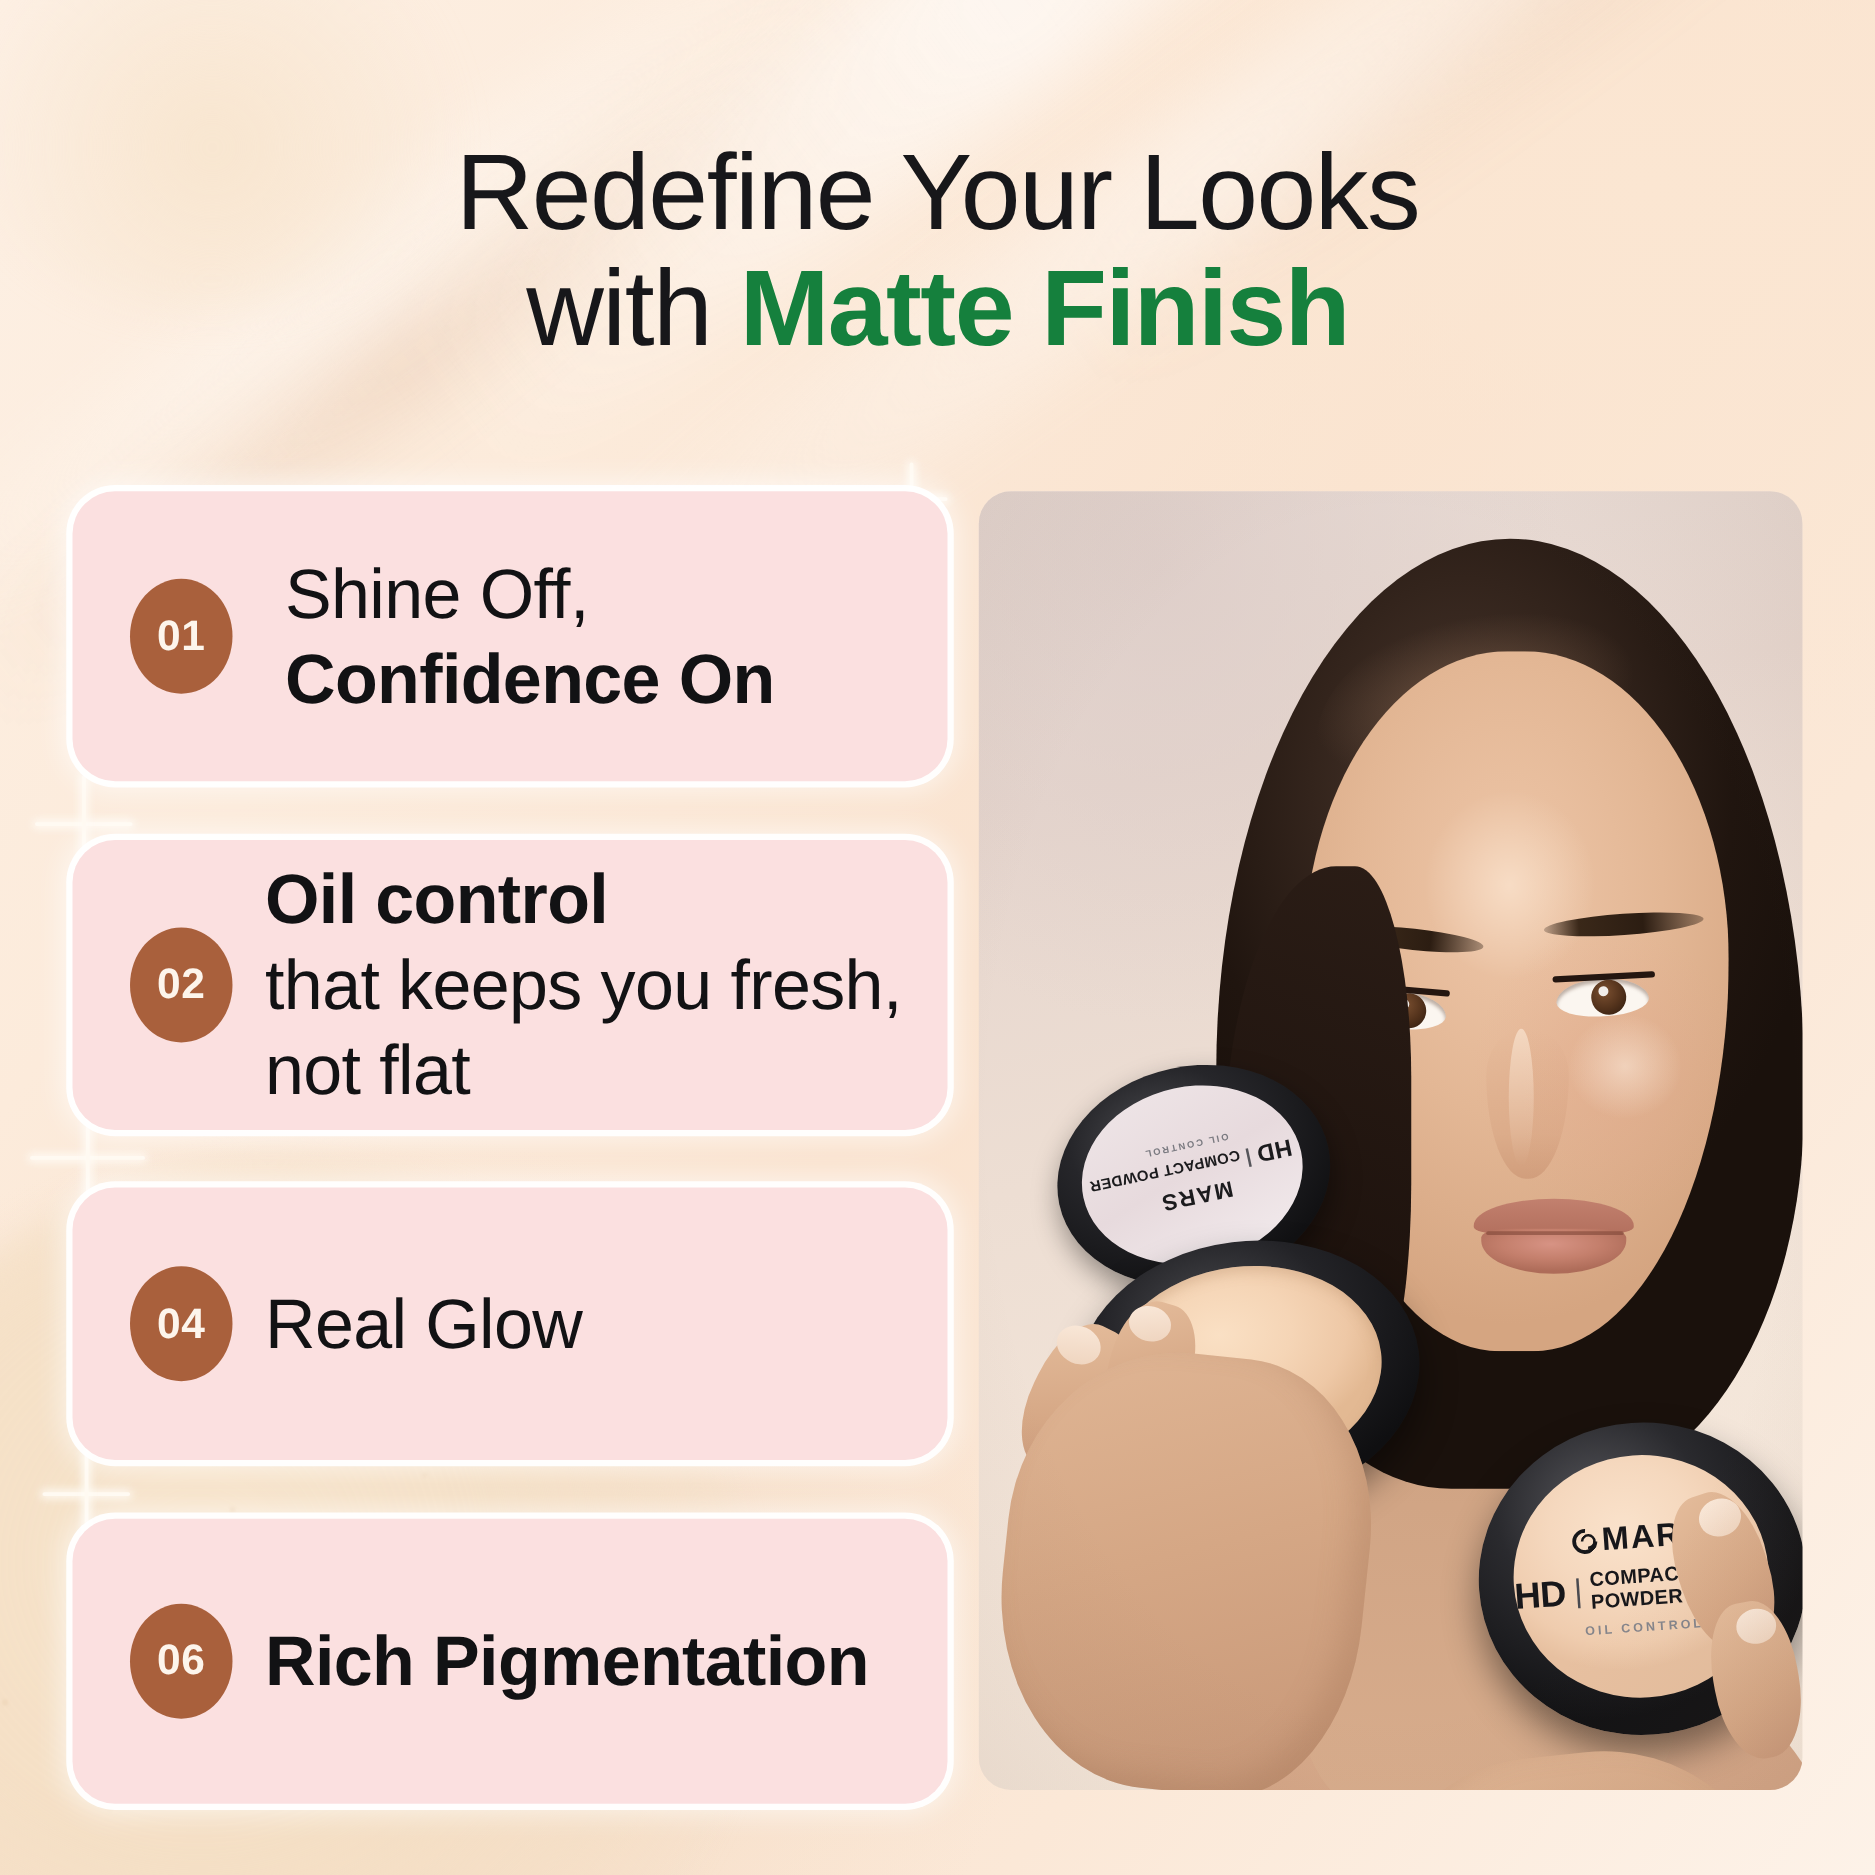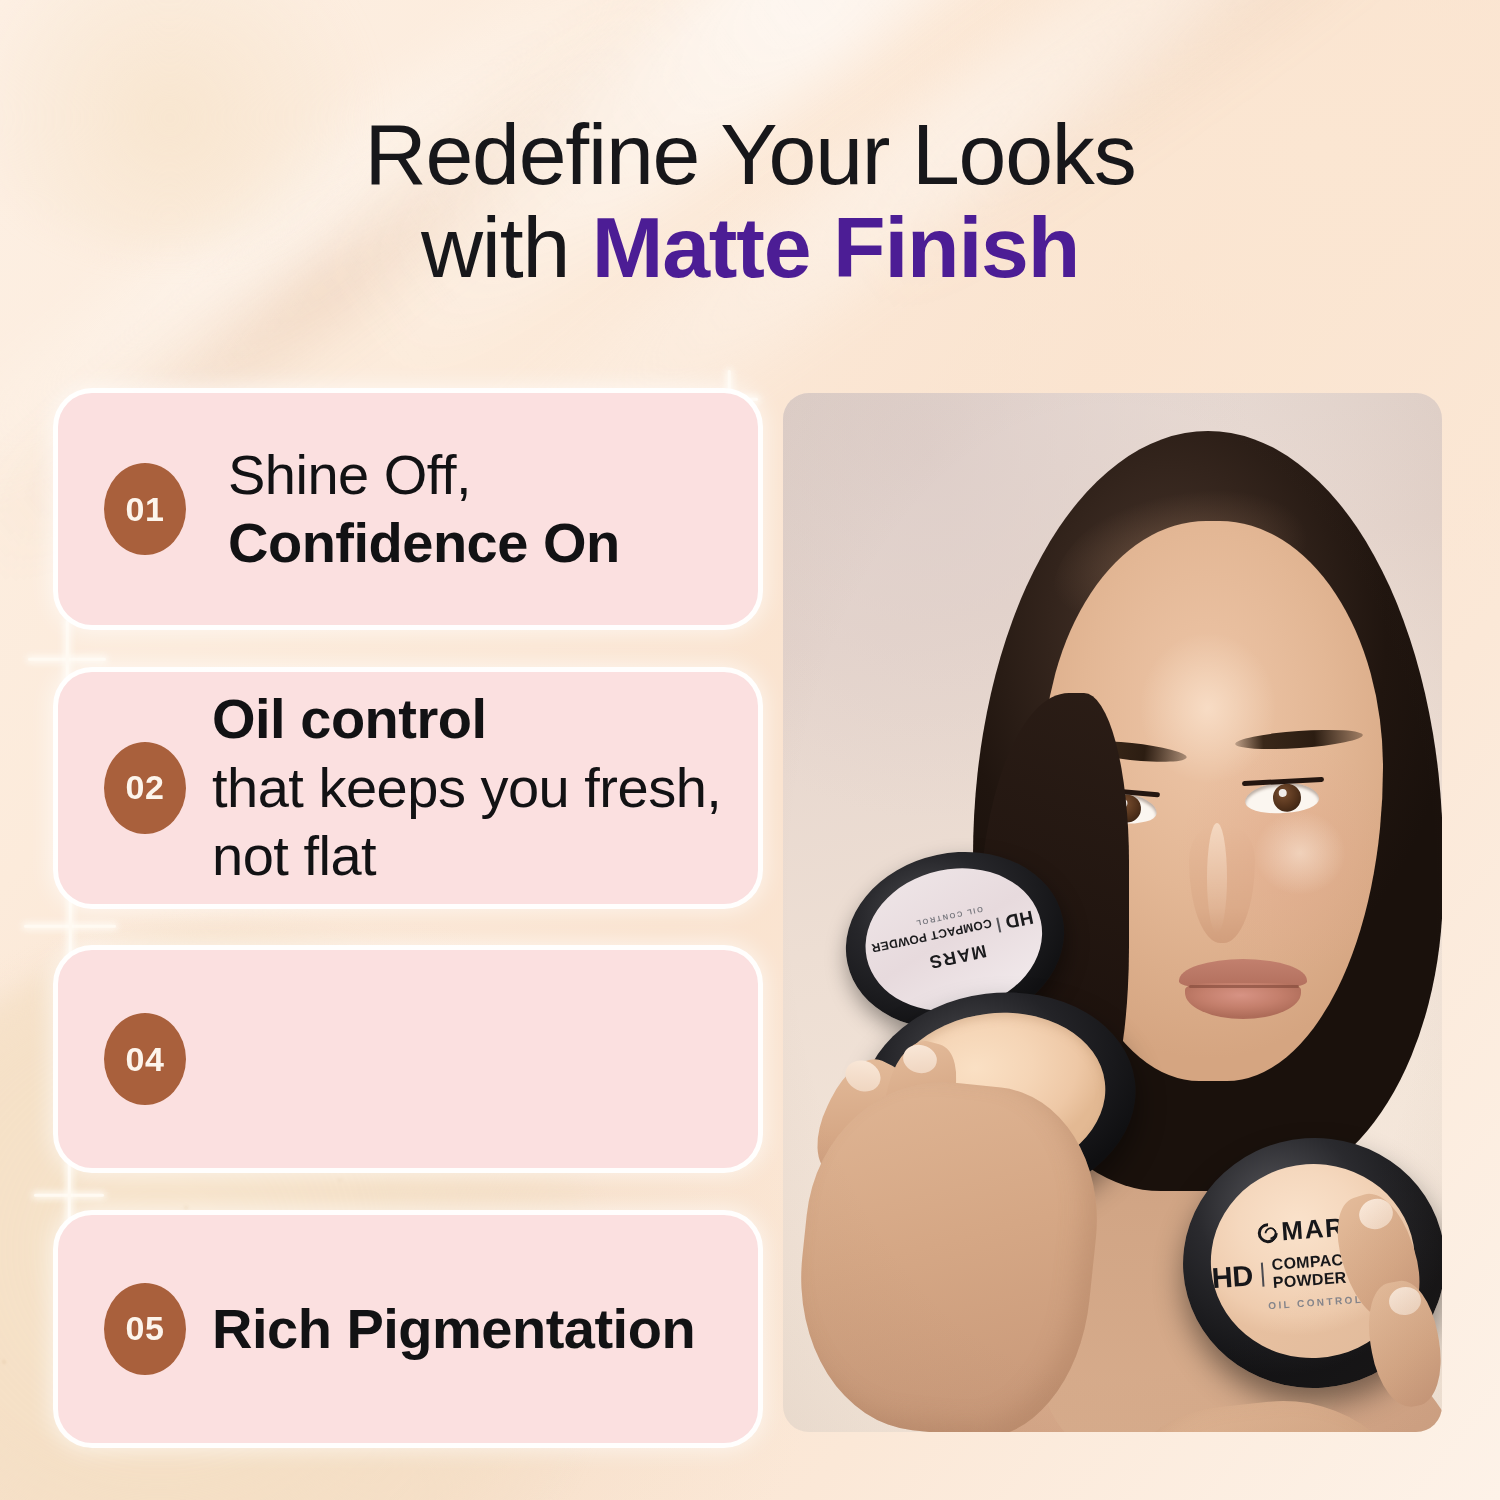--- a/index.html
+++ b/index.html
@@ -68,21 +68,21 @@
   }
 
   
   #headline {
     position:absolute; left:0; top:108px; width:1500px;
     text-align:center; line-height:1.08;
     letter-spacing:-1.2px;
   }
   #headline .ln { display:block; font-size:86px; white-space:nowrap; }
   .h-normal { color:#17171a; font-weight:400; }
-  .h-accent { color:#4c1d95; font-weight:700; }
+  .h-accent { color:#15803d; font-weight:700; }
 
   
   #cards {
     position:absolute; left:58px; top:393px;
     width:700px; height:1050px;
     display:flex; flex-direction:column; justify-content:space-between;
   }
   .card {
     position:relative;
     background:#fbe0e0;
@@ -420,25 +420,26 @@
     <div class="card-text">
       <span class="line b">Oil control</span>
       <span class="line r">that keeps you fresh,</span>
       <span class="line r">not flat</span>
     </div>
   </div>
 
   <div class="card card-3">
     <div class="badge">04</div>
     <div class="card-text">
+      <span class="line r">Real Glow</span>
     </div>
   </div>
 
   <div class="card card-4">
-    <div class="badge">05</div>
+    <div class="badge">06</div>
     <div class="card-text">
       <span class="line b">Rich Pigmentation</span>
     </div>
   </div>
 
 </div>
 
 <div id="photo">
   <div class="ph-wall"></div>
 

